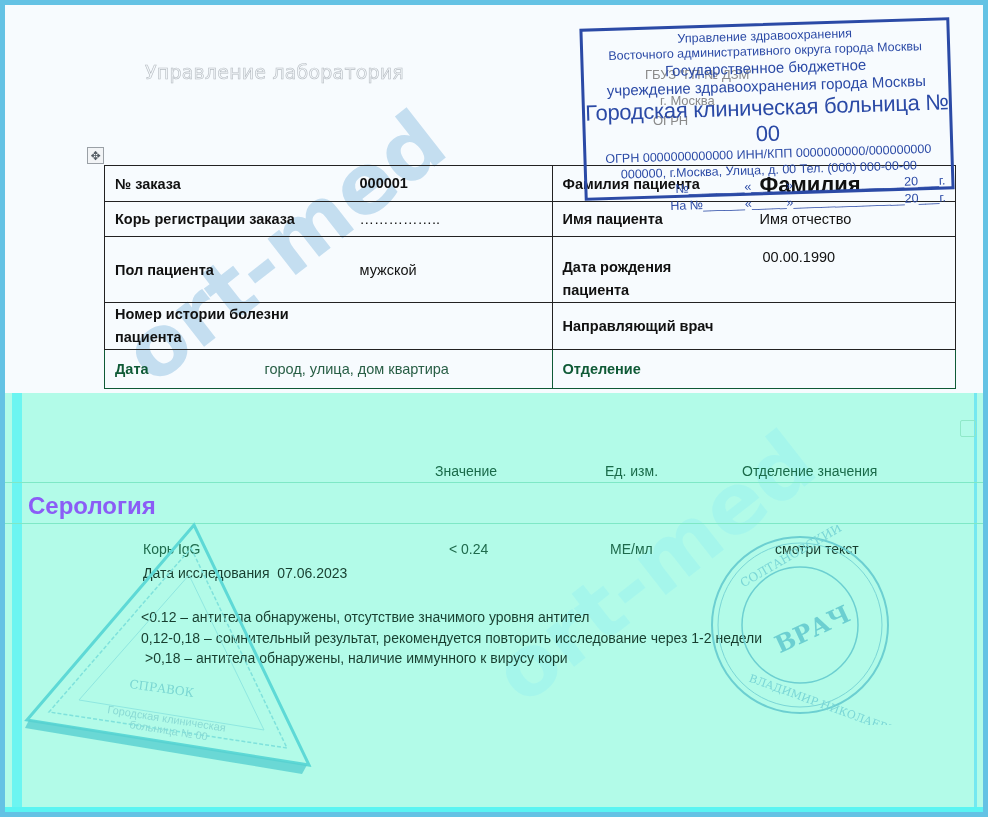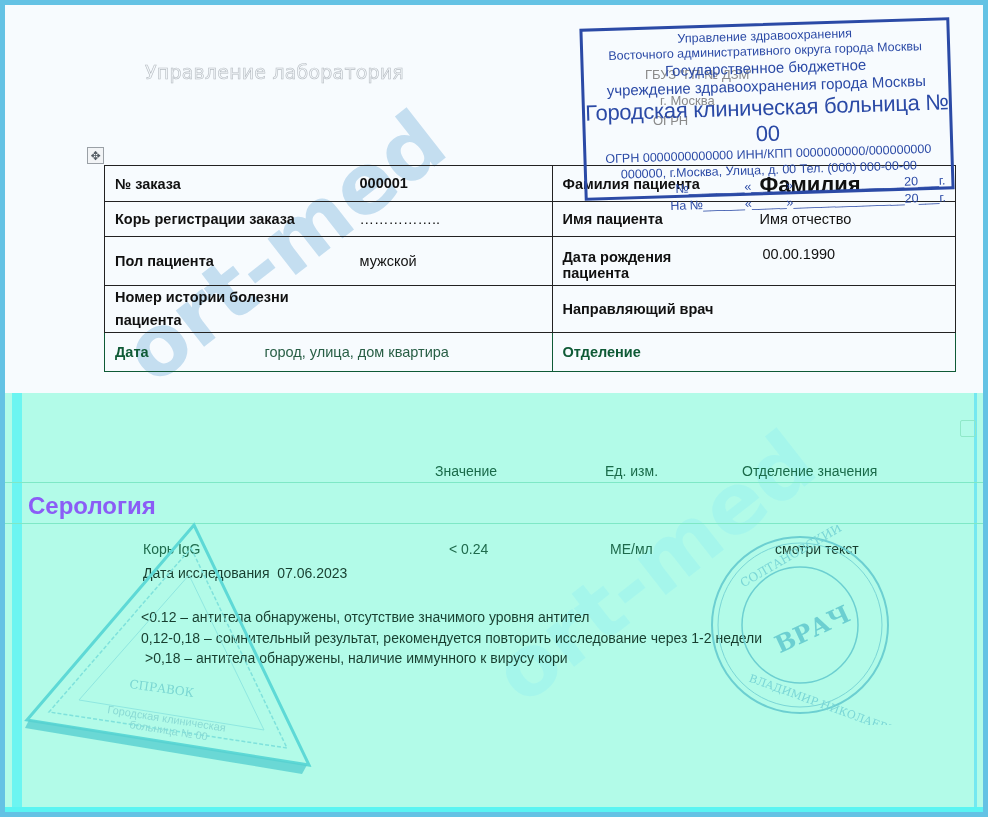--- a/index.html
+++ b/index.html
@@ -129,21 +129,21 @@
       <td>
         <span class="lbl">Имя пациента</span>
         <span style="position:absolute;left:655px">Имя отчество</span>
       </td>
     </tr>
     <tr style="height:49px">
       <td>
         <span class="lbl">Пол пациента</span>
         <span style="position:absolute;left:255px">мужской</span>
       </td>
-      <td style="vertical-align:top;padding-top:12px;line-height:16px">
+      <td style="vertical-align:top;padding-top:19px;line-height:23px">
         <span class="lbl" style="display:block;width:140px">Дата рождения пациента</span>
         <span style="position:absolute;left:658px;top:80px">00.00.1990</span>
       </td>
     </tr>
     <tr style="height:47px">
       <td style="line-height:23px">
         <span class="lbl" style="display:block;width:210px">Номер истории болезни пациента</span>
       </td>
       <td>
         <span class="lbl">Направляющий врач</span>

